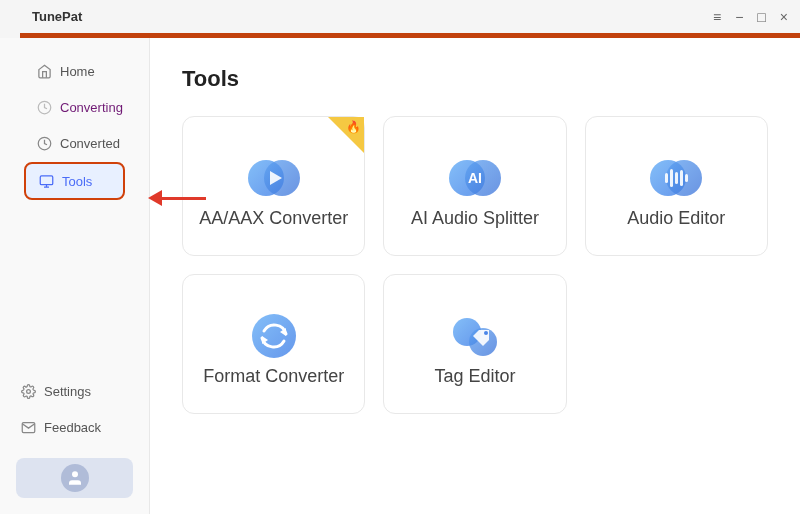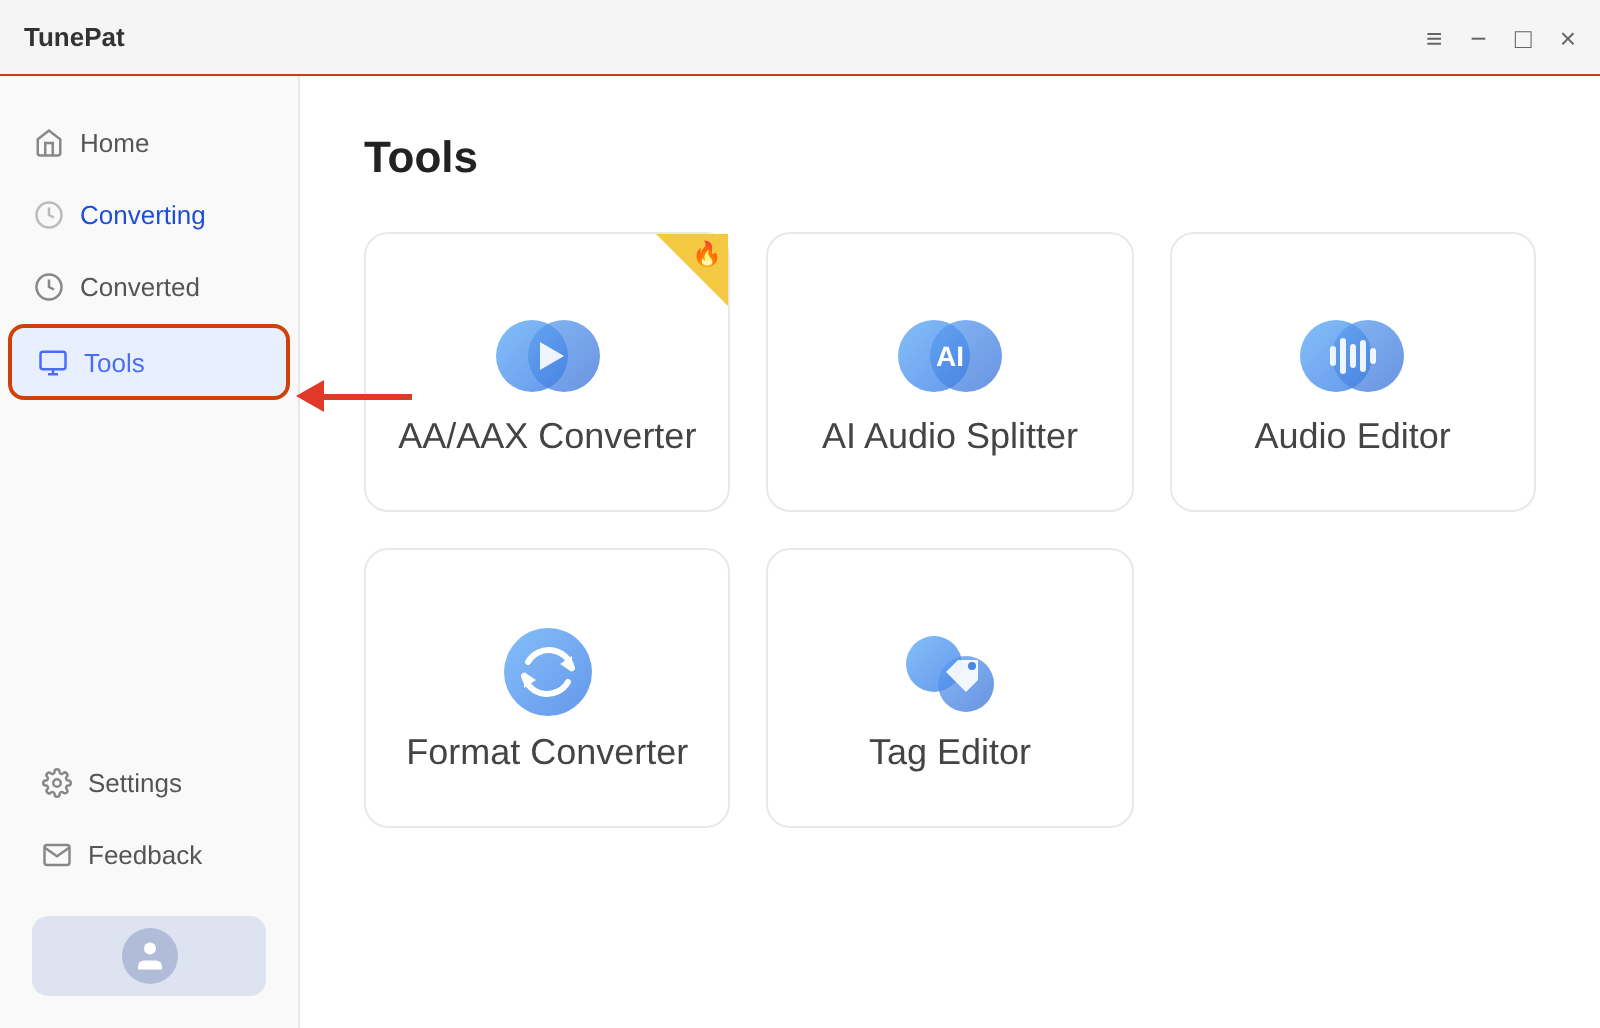--- a/index.html
+++ b/index.html
@@ -14,22 +14,23 @@
     }
 
     
     .title-bar {
       height: 38px;
       background: #f5f5f5;
       display: flex;
       align-items: center;
       justify-content: space-between;
       padding: 0 12px;
-      border-bottom: 1px solid #c2410c;
+      border-bottom: 5px solid #c2410c;
       flex-shrink: 0;
+      margin-left: 20px;
     }
     .title-bar-title {
       font-size: 13px;
       font-weight: 600;
       color: #333;
     }
     .title-bar-controls {
       display: flex;
       gap: 14px;
       align-items: center;
@@ -56,21 +57,21 @@
       display: flex;
       flex-direction: column;
       padding: 16px 0;
       flex-shrink: 0;
     }
     .sidebar-nav {
       flex: 1;
       display: flex;
       flex-direction: column;
       gap: 2px;
-      padding: 0 4px;
+      padding: 0 24px;
     }
     .sidebar-item {
       display: flex;
       align-items: center;
       gap: 8px;
       padding: 9px 12px;
       border-radius: 8px;
       cursor: pointer;
       font-size: 13px;
       color: #555;
@@ -247,21 +248,21 @@
         <span>Home</span>
       </div>
 
       <div class="sidebar-item disabled">
         <span class="icon">
           <svg width="15" height="15" viewBox="0 0 24 24" fill="none" stroke="#bbb" stroke-width="2">
               <circle cx="12" cy="12" r="10"></circle>
               <polyline points="12 6 12 12 16 14"></polyline>
             </svg>
         </span>
-        <span style="color:#1d4ed8">Converting</span>
+        <span style="color:#701a75">Converting</span>
       </div>
 
       <div class="sidebar-item">
         <span class="icon">
           <svg width="15" height="15" viewBox="0 0 24 24" fill="none" stroke="#888" stroke-width="2">
               <circle cx="12" cy="12" r="10"></circle>
               <polyline points="12 6 12 12 16 14"></polyline>
             </svg>
         </span>
         <span>Converted</span>

